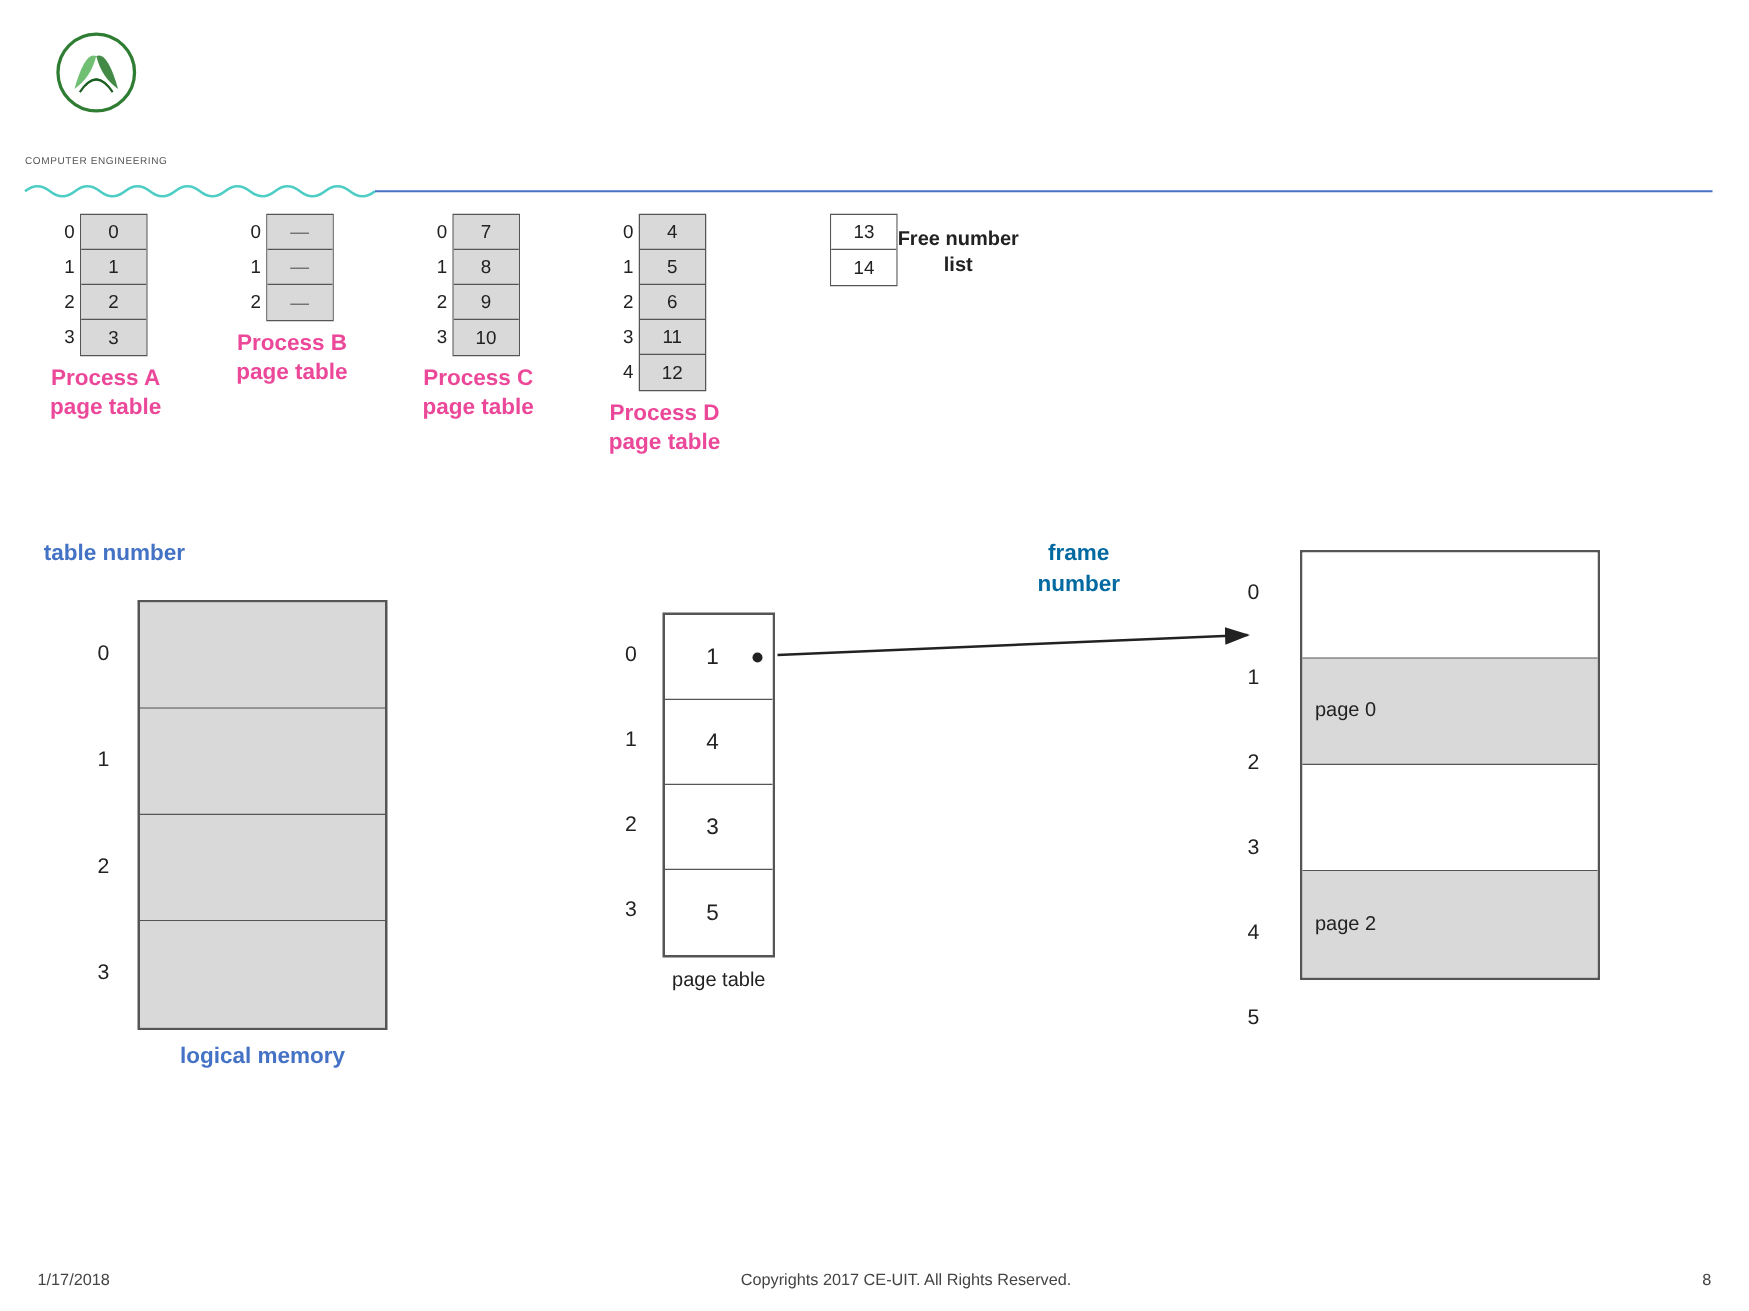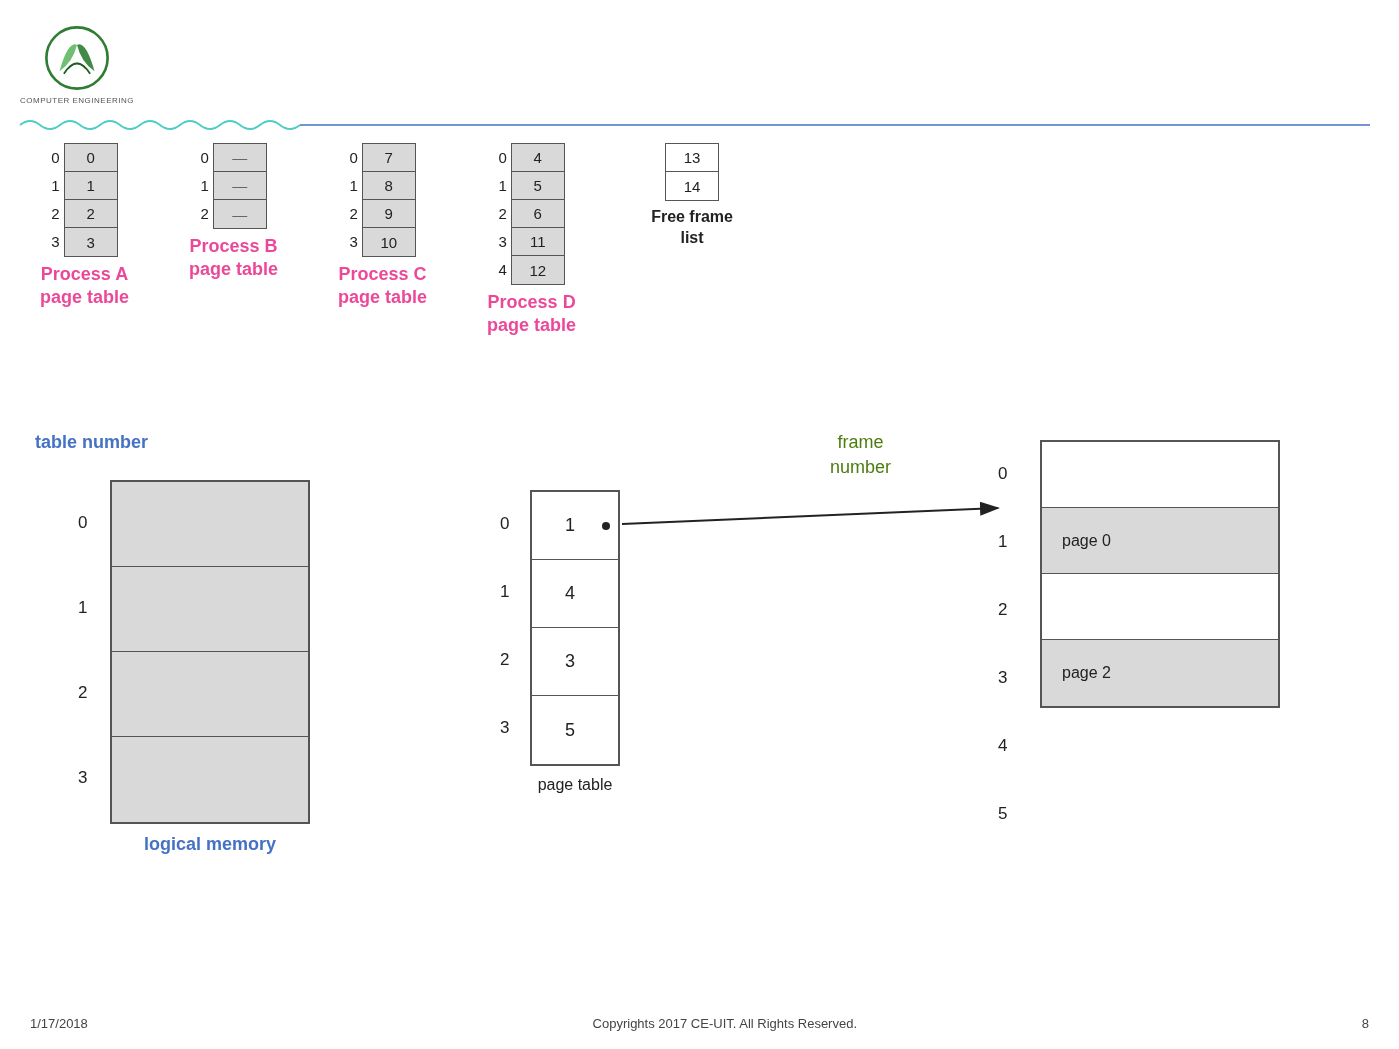--- a/index.html
+++ b/index.html
@@ -17,20 +17,21 @@
       display: flex;
       align-items: flex-start;
       padding: 18px 30px 0 20px;
     }
     .logo-area {
       display: flex;
       flex-direction: column;
       align-items: center;
       margin-right: 20px;
       margin-top: 5px;
+      gap: 28px;
     }
     .logo-svg {
       width: 70px;
       height: 70px;
     }
     .logo-text {
       font-size: 8px;
       color: #555;
       text-align: center;
       margin-top: 3px;
@@ -110,23 +111,23 @@
       font-weight: bold;
       color: #ec4899;
       text-align: center;
       margin-top: 6px;
       line-height: 1.3;
     }
 
     
     .free-frame-group {
       display: flex;
-      flex-direction: column;
-      align-items: center;
-      margin-left: 15px;
+      flex-direction: row;
+      align-items: center;
+      margin-left: 28px;
     }
     .free-frame-cells {
       display: flex;
       flex-direction: column;
       border: 1.5px solid #555;
     }
     .ff-cell {
       width: 52px;
       height: 28px;
       border-bottom: 1px solid #555;
@@ -190,26 +191,26 @@
       position: absolute;
       right: 8px;
       top: 50%;
       transform: translateY(-50%);
     }
     .pm-block {
       width: 240px;
       border: 2px solid #555;
     }
     .pm-cell {
-      height: 66px;
+      height: 85px;
       border-bottom: 1.5px solid #555;
       background: white;
       display: flex;
       align-items: center;
-      padding-left: 20px;
+      padding-left: 10px;
       font-size: 16px;
       color: #222;
     }
     .pm-cell.filled {
       background: #d9d9d9;
     }
     .pm-cell:last-child { border-bottom: none; }
     .pm-label {
       font-size: 22px;
       color: #4472C4;
@@ -355,33 +356,33 @@
       <span>page table</span>
     </div>
   </div>
 
   <div class="free-frame-group">
     <div class="free-frame-cells">
       <div class="ff-cell">13</div>
       <div class="ff-cell">14</div>
     </div>
     <div class="ff-label">
-      <span>Free frame</span><br>
+      <span>Free number</span><br>
       <span>list</span>
     </div>
   </div>
 
 </div>
 
 <div style="position:absolute; top:430px; left:35px; font-size:18px; color:#4472C4; font-weight:bold; line-height:1.4;">
   <span>table
 number</span>
 </div>
 
-<div style="position:absolute; top:430px; left:830px; font-size:18px; color:#4d7c0f; font-weight:normal; text-align:center; line-height:1.4;">
+<div style="position:absolute; top:430px; left:830px; font-size:18px; color:#0369a1; font-weight:bold; text-align:center; line-height:1.4;">
   frame<br>number
 </div>
 
 <div style="position:absolute; top:480px; left:110px;">
 
   <div style="position:absolute; left:-32px; top:0;">
     <div style="height:85px; display:flex; align-items:center; font-size:17px; color:#222;">0</div>
     <div style="height:85px; display:flex; align-items:center; font-size:17px; color:#222;">1</div>
     <div style="height:85px; display:flex; align-items:center; font-size:17px; color:#222;">2</div>
     <div style="height:85px; display:flex; align-items:center; font-size:17px; color:#222;">3</div>

